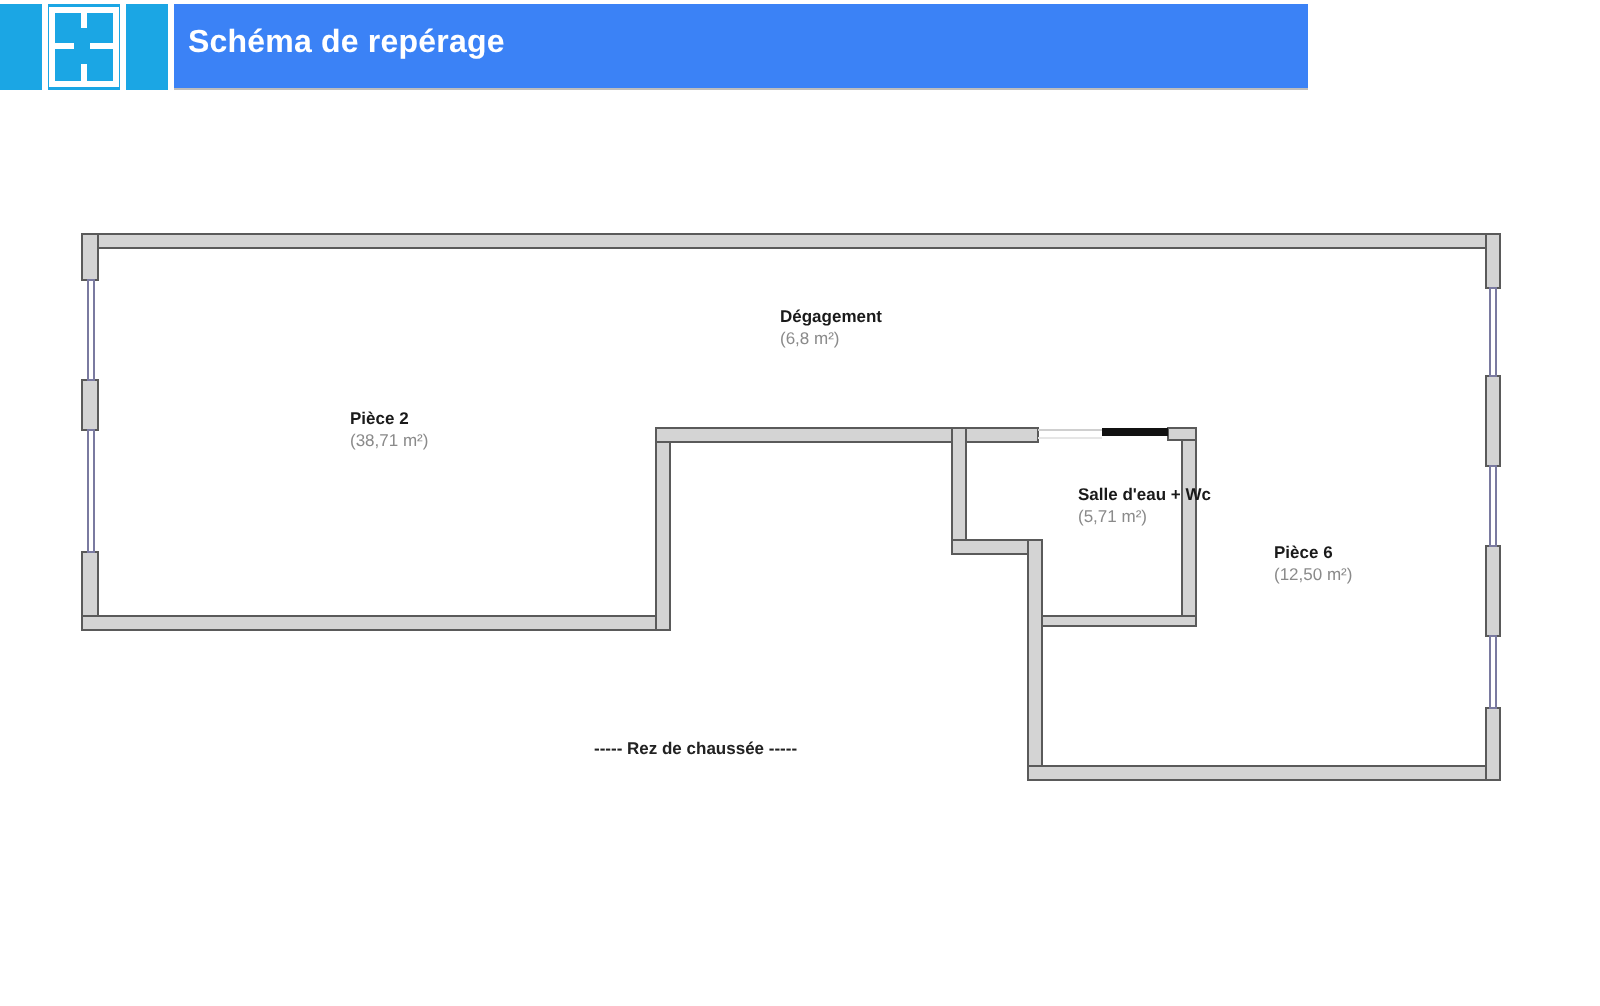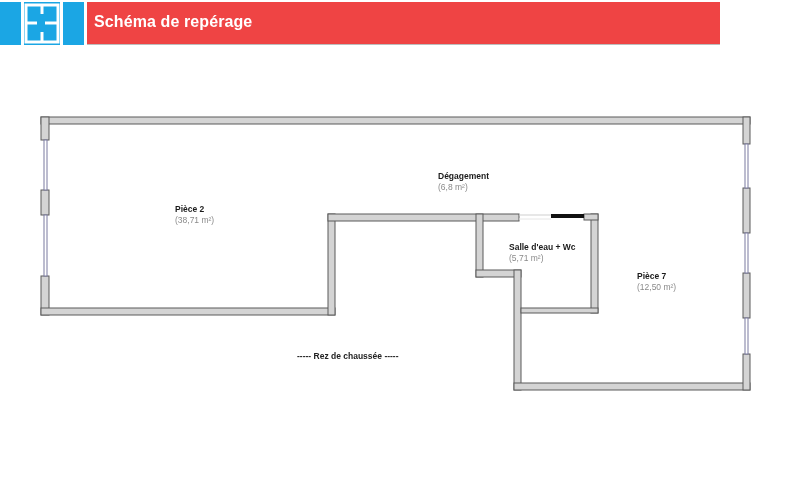--- a/index.html
+++ b/index.html
@@ -1,25 +1,25 @@
 <!DOCTYPE html>
 <html><head>
   <meta charset="utf-8">
   <style>
     html, body { margin: 0; padding: 0; background: #ffffff; }
     body { width: 800px; height: 503px; position: relative; overflow: hidden; font-family: "Liberation Sans", sans-serif; }
     .logo { position: absolute; left: 0; top: 2px; width: 84px; height: 43px; background: #1ba6e4; }
     .logo svg { position: absolute; left: 0; top: 0; }
-    .header-bar { position: absolute; left: 87px; top: 2px; width: 633px; height: 42px; background: #ef4444; border-bottom: 1px solid #bdbdbd; }
+    .header-bar { position: absolute; left: 87px; top: 2px; width: 567px; height: 42px; background: #3b82f6; border-bottom: 1px solid #bdbdbd; }
     .header-title { position: absolute; left: 7px; top: 11px; color: #ffffff; font-size: 16px; font-weight: bold; letter-spacing: 0.1px; }
     .plan { position: absolute; left: 0; top: 0; }
     .room-label { position: absolute; font-size: 8.5px; line-height: 11px; color: #1a1a1a; }
     .room-label .name { font-weight: bold; display: block; }
     .room-label .area { color: #8a8a8a; display: block; }
-    .floor-label { position: absolute; left: 297px; top: 351px; font-size: 8.5px; font-weight: bold; color: #222; }
+    .floor-label { position: absolute; left: 297px; top: 369px; font-size: 8.5px; font-weight: bold; color: #222; }
   </style>
 </head>
 <body>
 
 <div class="logo">
   <svg width="84" height="43" viewBox="0 0 84 43">
     <rect x="0" y="0" width="84" height="43" fill="#1ba6e4"></rect>
     <g fill="none" stroke="#ffffff" stroke-width="3">
       <rect x="26" y="3" width="32" height="37"></rect>
       <line x1="26" y1="21" x2="37" y2="21"></line>
@@ -96,28 +96,28 @@
   <line x1="519" y1="215" x2="551" y2="215" stroke="#cfcfcf" stroke-width="1"></line>
   <line x1="519" y1="219" x2="551" y2="219" stroke="#e6e6e6" stroke-width="1"></line>
   <rect x="551" y="214" width="33" height="4" fill="#111111"></rect>
 </svg>
 
 <div class="room-label" style="left:175px; top:204px;">
   <span class="name">Pièce 2</span>
   <span class="area">(38,71 m²)</span>
 </div>
 
-<div class="room-label" style="left:390px; top:171px;margin-left:48px;">
+<div class="room-label" style="left:390px; top:153px;">
   <span class="name">Dégagement</span>
   <span class="area">(6,8 m²)</span>
 </div>
 
-<div class="room-label" style="left:509px; top:242px;">
+<div class="room-label" style="left:539px; top:242px;">
   <span class="name">Salle d'eau + Wc</span>
   <span class="area">(5,71 m²)</span>
 </div>
 
 <div class="room-label" style="left:637px; top:271px;">
-  <span class="name">Pièce 7</span>
+  <span class="name">Pièce 6</span>
   <span class="area">(12,50 m²)</span>
 </div>
 
 <div class="floor-label">----- Rez de chaussée -----</div>
 
 </body></html>

